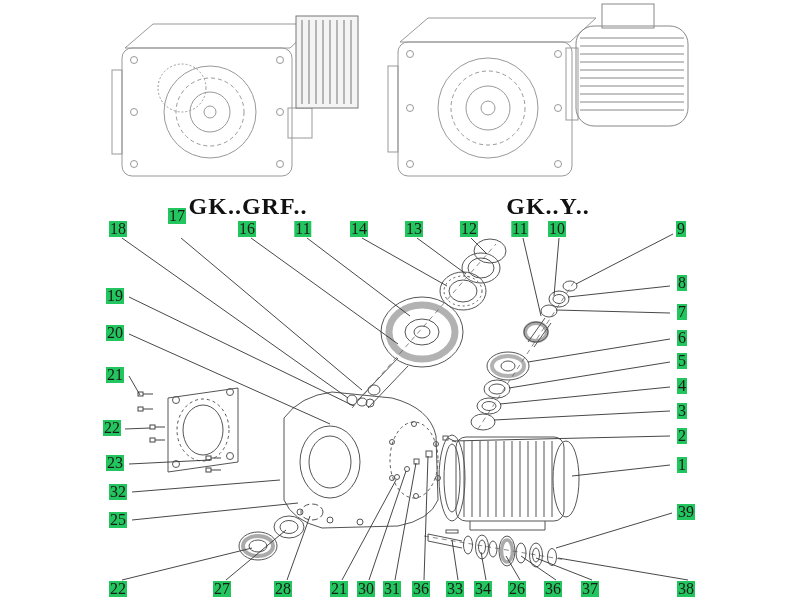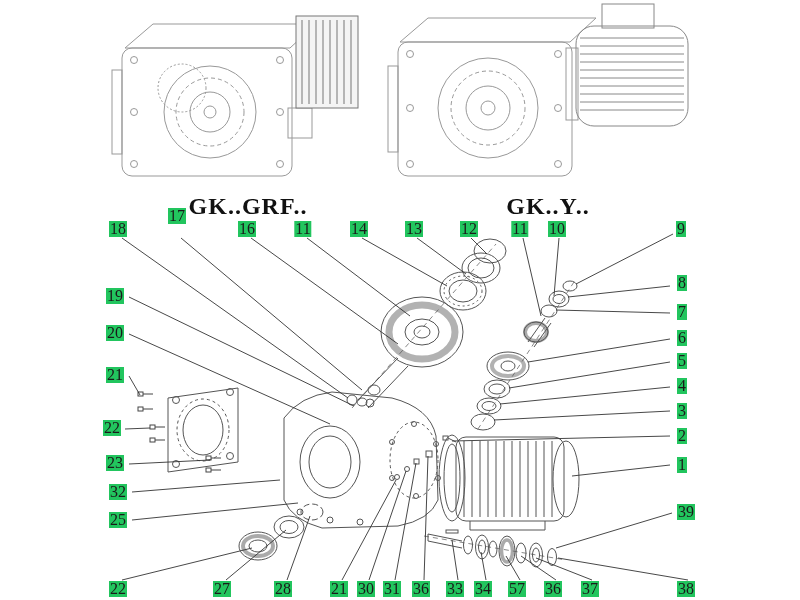--- a/index.html
+++ b/index.html
@@ -296,17 +296,17 @@
   <span class="callout" style="left:118px;top:520px">25</span>
   <span class="callout" style="left:118px;top:589px">22</span>
   <span class="callout" style="left:222px;top:589px">27</span>
   <span class="callout" style="left:283px;top:589px">28</span>
   <span class="callout" style="left:339px;top:589px">21</span>
   <span class="callout" style="left:366px;top:589px">30</span>
   <span class="callout" style="left:392px;top:589px">31</span>
   <span class="callout" style="left:421px;top:589px">36</span>
   <span class="callout" style="left:455px;top:589px">33</span>
   <span class="callout" style="left:483px;top:589px">34</span>
-  <span class="callout" style="left:517px;top:589px">57</span>
+  <span class="callout" style="left:517px;top:589px">26</span>
   <span class="callout" style="left:553px;top:589px">36</span>
   <span class="callout" style="left:590px;top:589px">37</span>
   <span class="callout" style="left:686px;top:589px">38</span>
 </div>
 
 </body></html>

